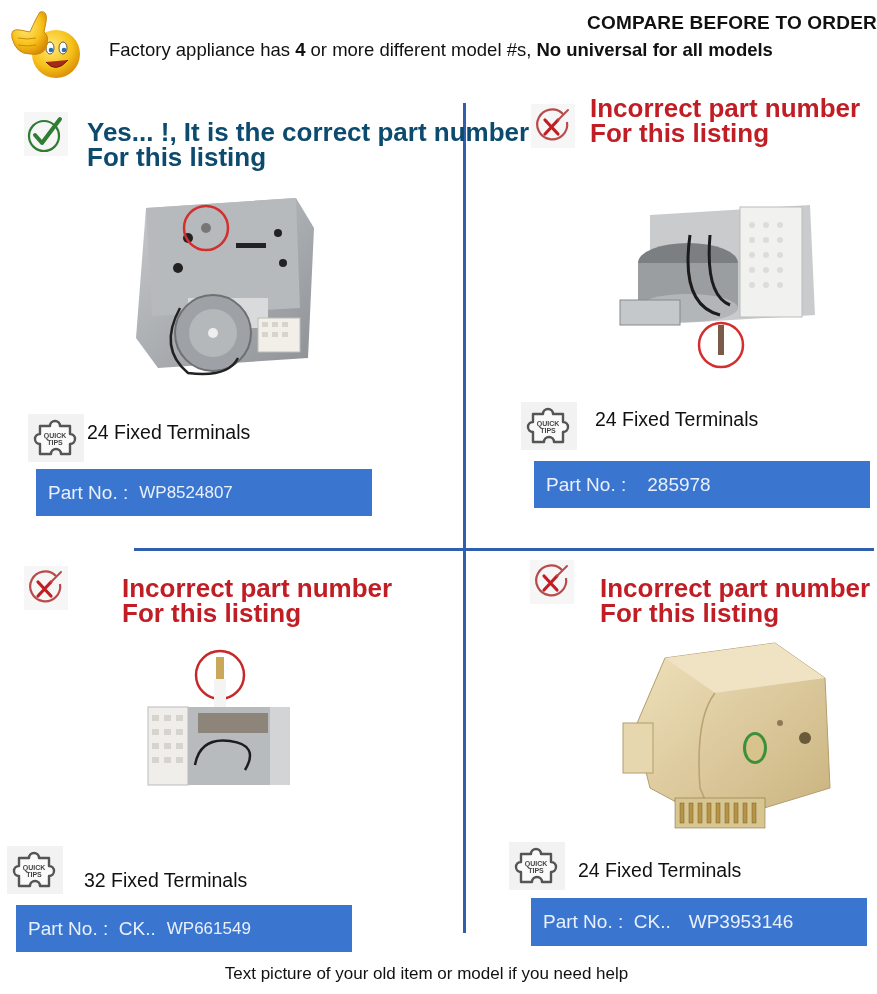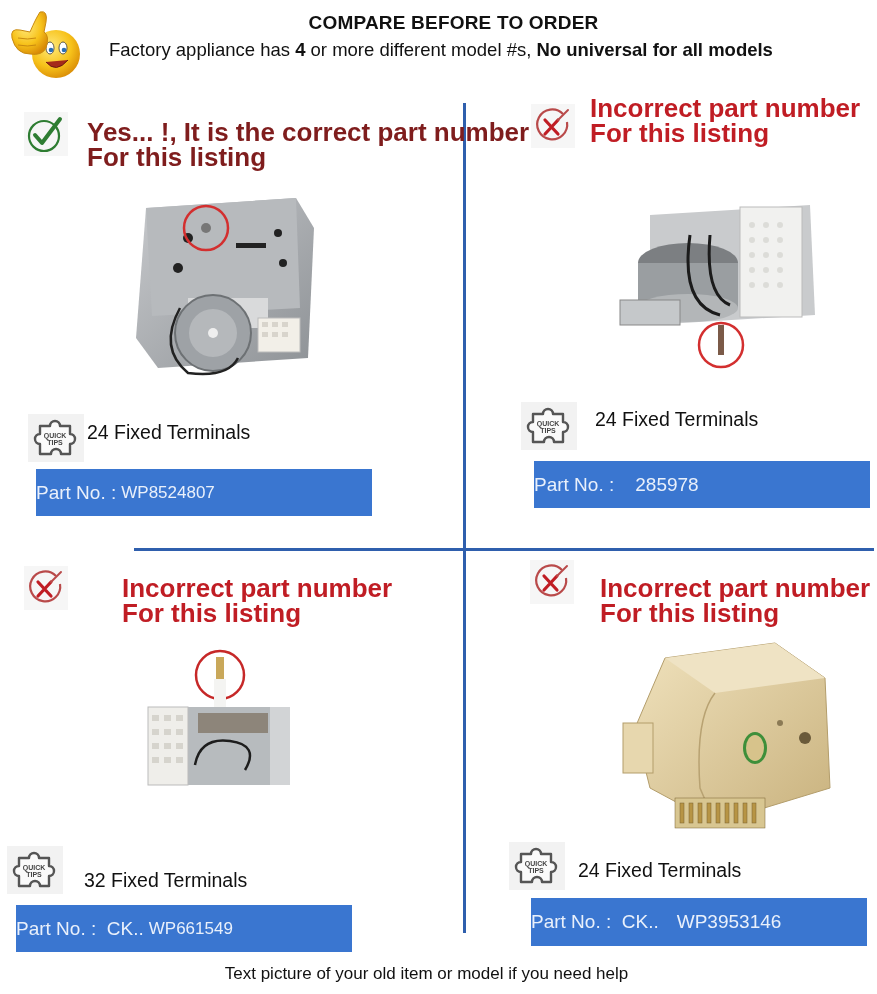--- a/index.html
+++ b/index.html
@@ -3,44 +3,44 @@
   <meta charset="utf-8">
   <style>
     * { box-sizing: border-box; margin: 0; padding: 0; }
     html, body { width: 877px; height: 994px; background: #ffffff; overflow: hidden; }
     body { position: relative; font-family: "Liberation Sans", sans-serif; color: #111; }
 
     .abs { position: absolute; }
 
     
     .emoji { left: 6px; top: 8px; width: 82px; height: 74px; }
-    .title { left: 0; width: 877px; top: 12px; text-align: center; font-size: 19px; font-weight: bold; letter-spacing: 0.2px; padding-left: 30px; }
+    .title { left: 0; width: 877px; top: 12px; text-align: right; font-size: 19px; font-weight: bold; letter-spacing: 0.2px; padding-left: 30px; }
     .subtitle { left: 109px; top: 39px; font-size: 18.5px; white-space: nowrap; }
     .subtitle b { font-weight: bold; }
 
     
     .vline { left: 463px; top: 103px; width: 3px; height: 830px; background: #2f5fad; }
     .hline { left: 134px; top: 548px; width: 740px; height: 3px; background: #2f5fad; }
 
     
     .status-icon { width: 44px; height: 44px; background: #f6f6f6; }
     .status-text { font-size: 26px; font-weight: bold; line-height: 25px; white-space: nowrap; }
-    .ok { color: #7f1d1d; }
+    .ok { color: #0c4a6e; }
     .bad { color: #c01d24; }
 
     
     .product { }
 
     
     .tips-icon { width: 56px; height: 48px; background: #f2f2f2; }
     .tips-text { font-size: 19.5px; white-space: nowrap; color: #111; }
 
     
-    .part-box { background: #3a76d0; color: #e9f0fb; font-size: 19px; display: flex; align-items: center; padding-left: 0; white-space: nowrap; }
-    .part-box .pn-small { font-size: 17px; margin-left: 5px; }
+    .part-box { background: #3a76d0; color: #e9f0fb; font-size: 19px; display: flex; align-items: center; padding-left: 12px; white-space: nowrap; }
+    .part-box .pn-small { font-size: 17px; margin-left: 11px; }
 
     .footer { left: 0; width: 813px; top: 964px; text-align: center; font-size: 17px; color: #111; padding-left: 40px; }
   </style>
 </head>
 <body>
 
 <svg width="0" height="0" style="position:absolute">
   <defs>
     <symbol id="sym-check" viewBox="0 0 44 44">
       <circle cx="20" cy="24" r="15" fill="none" stroke="#2e7d32" stroke-width="2.2"></circle>

